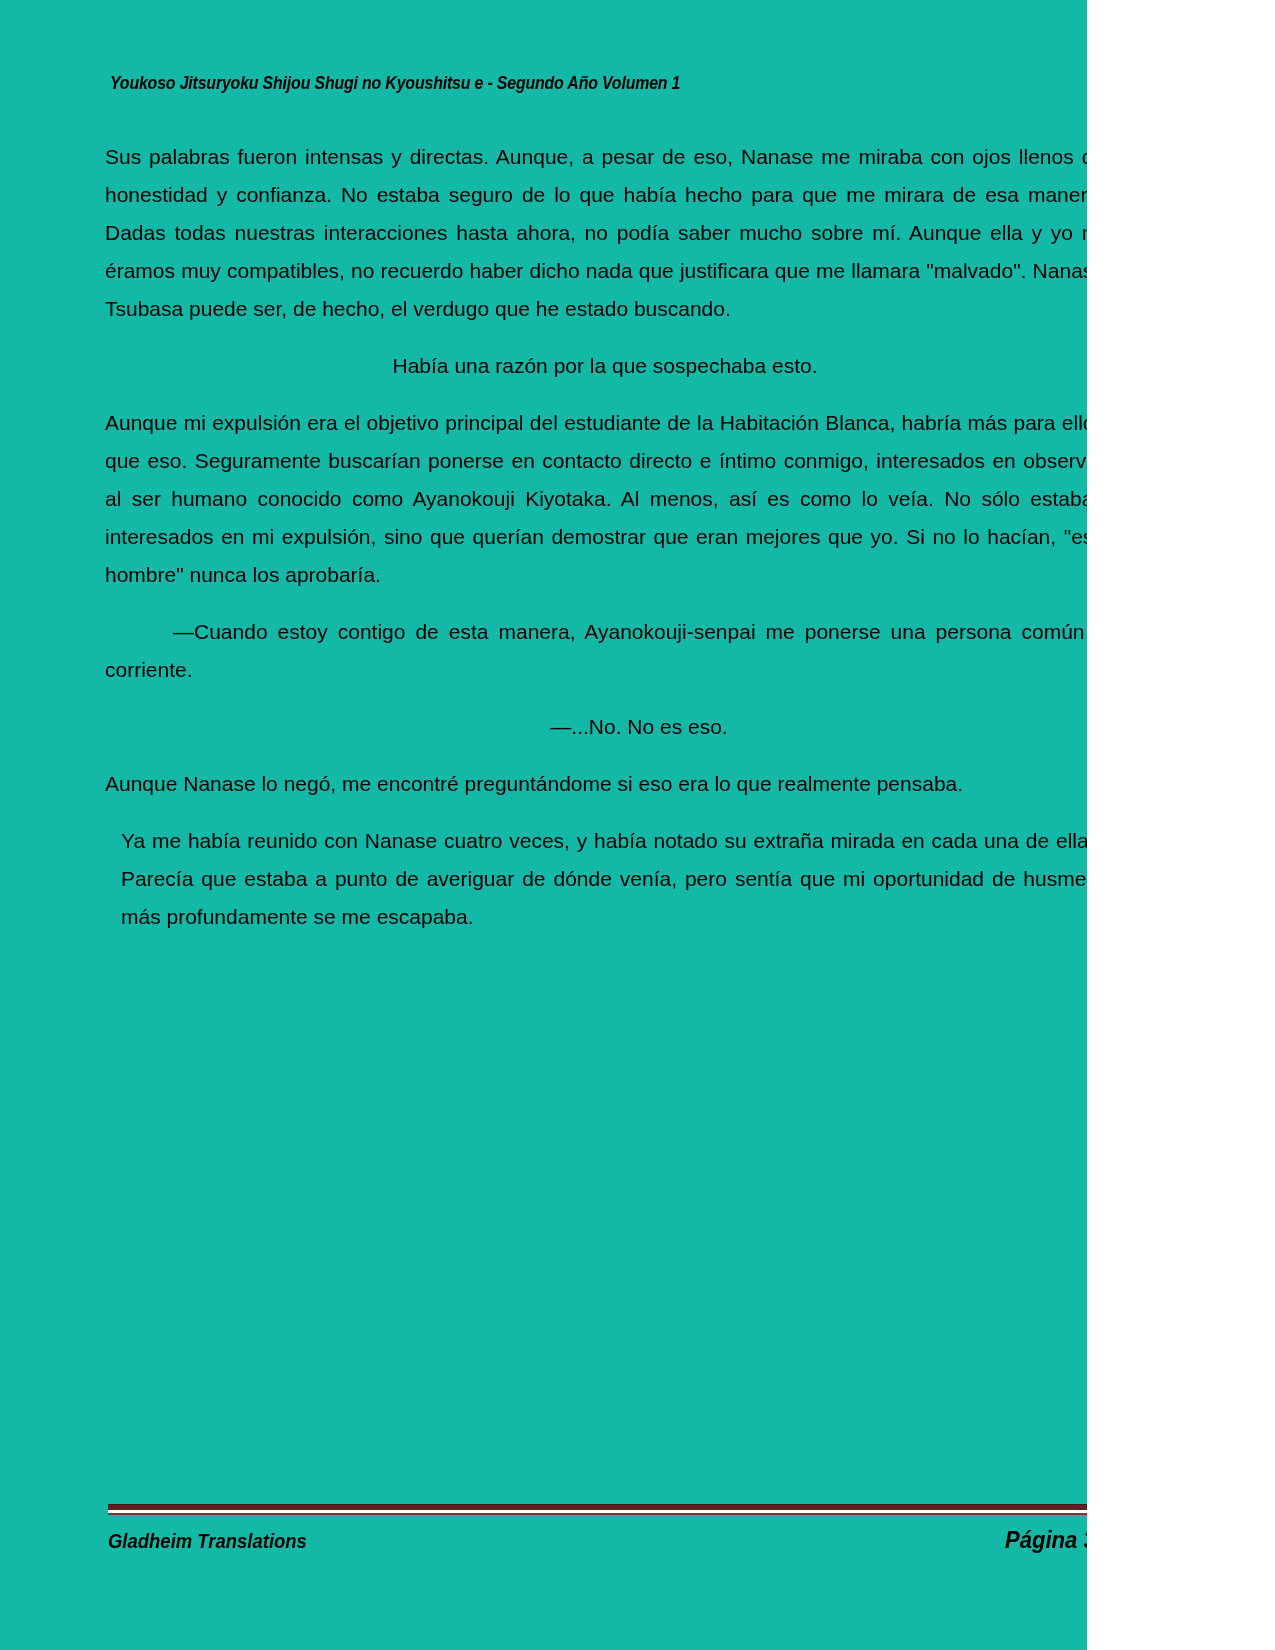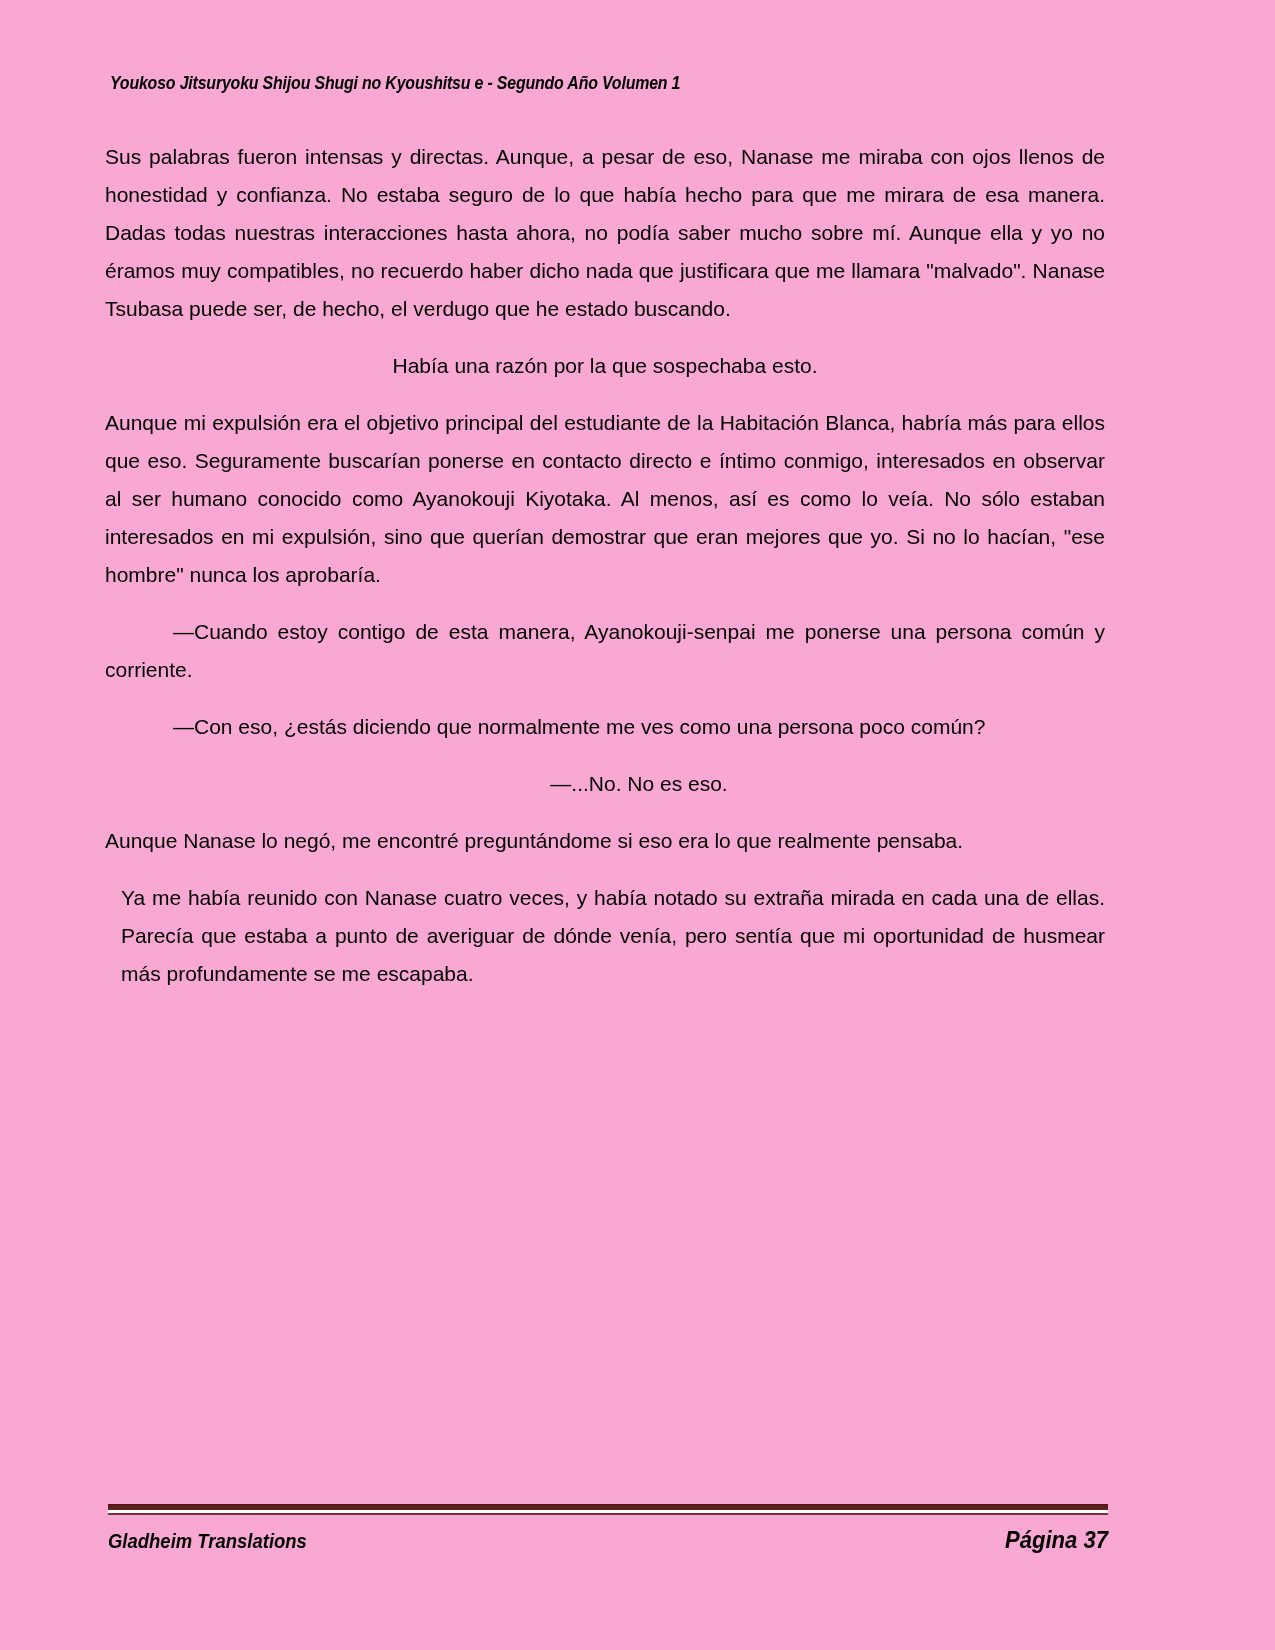--- a/index.html
+++ b/index.html
@@ -2,23 +2,23 @@
 <html><head>
 <meta charset="utf-8">
 <style>
   html, body {
     margin: 0;
     padding: 0;
     background: #ffffff;
   }
   .page {
     position: relative;
-    width: 1275px;
+    width: 1087px;
     height: 1650px;
-    background: #f9a8d4;
+    background: #14b8a6;
     box-sizing: border-box;
     overflow: hidden;
     font-family: "Liberation Sans", sans-serif;
     color: #000000;
   }
 
   
   .page-header {
     position: absolute;
     left: 110px;
@@ -124,21 +124,20 @@
 
     <p class="para">Sus palabras fueron intensas y directas. Aunque, a pesar de eso, Nanase me miraba con ojos llenos de honestidad y confianza. No estaba seguro de lo que había hecho para que me mirara de esa manera. Dadas todas nuestras interacciones hasta ahora, no podía saber mucho sobre mí. Aunque ella y yo no éramos muy compatibles, no recuerdo haber dicho nada que justificara que me llamara "malvado". Nanase Tsubasa puede ser, de hecho, el verdugo que he estado buscando.</p>
 
     <p class="para short">Había una razón por la que sospechaba esto.</p>
 
     <p class="para">Aunque mi expulsión era el objetivo principal del estudiante de la Habitación Blanca, habría más para ellos que eso. Seguramente buscarían ponerse en contacto directo e íntimo conmigo, interesados en observar al ser humano conocido como Ayanokouji Kiyotaka. Al menos, así es como lo veía. No sólo estaban interesados en mi expulsión, sino que querían demostrar que eran mejores que yo. Si no lo hacían, "ese hombre" nunca los aprobaría.</p>
 
 
     <p class="para indent">—Cuando estoy contigo de esta manera, Ayanokouji-senpai me ponerse una persona común y corriente.</p>
 
-    <p class="para indent">—Con eso, ¿estás diciendo que normalmente me ves como una persona poco común?</p>
 
     <p class="para indent short">—...No. No es eso.</p>
 
     <p class="para">Aunque Nanase lo negó, me encontré preguntándome si eso era lo que realmente pensaba.</p>
 
     <p class="para">Ya me había reunido con Nanase cuatro veces, y había notado su extraña mirada en cada una de ellas. Parecía que estaba a punto de averiguar de dónde venía, pero sentía que mi oportunidad de husmear más profundamente se me escapaba.</p>
 
   </div>
 
   <div class="page-footer">

